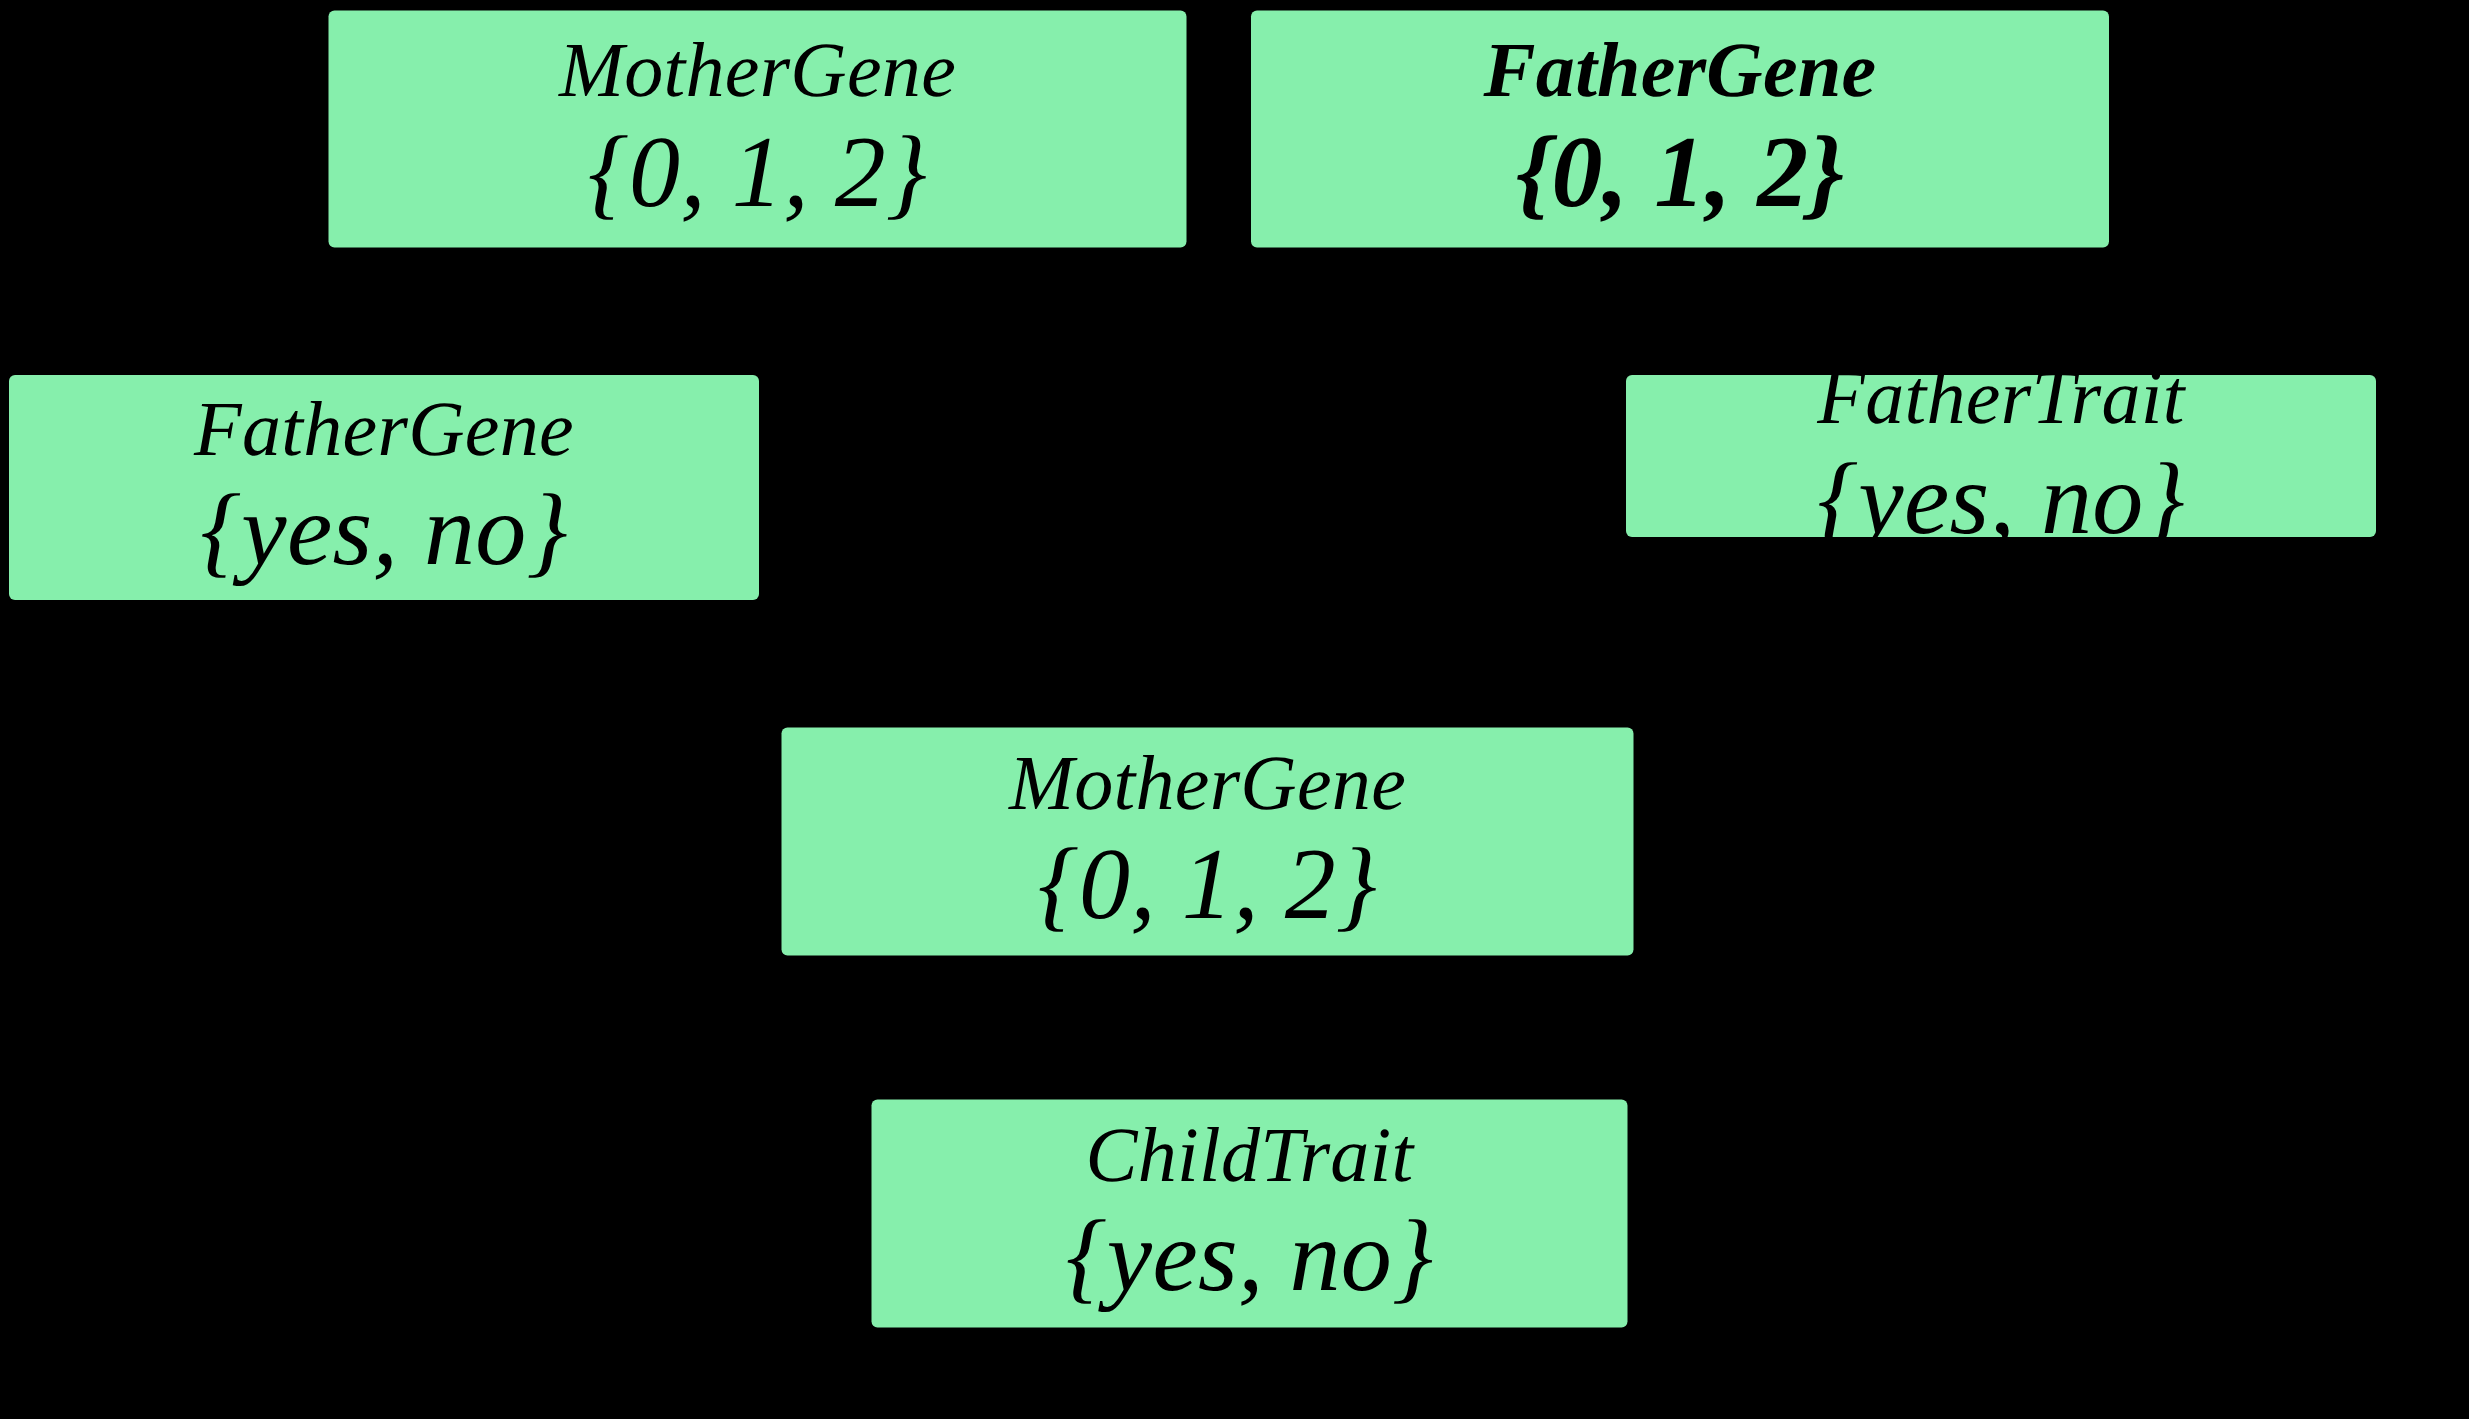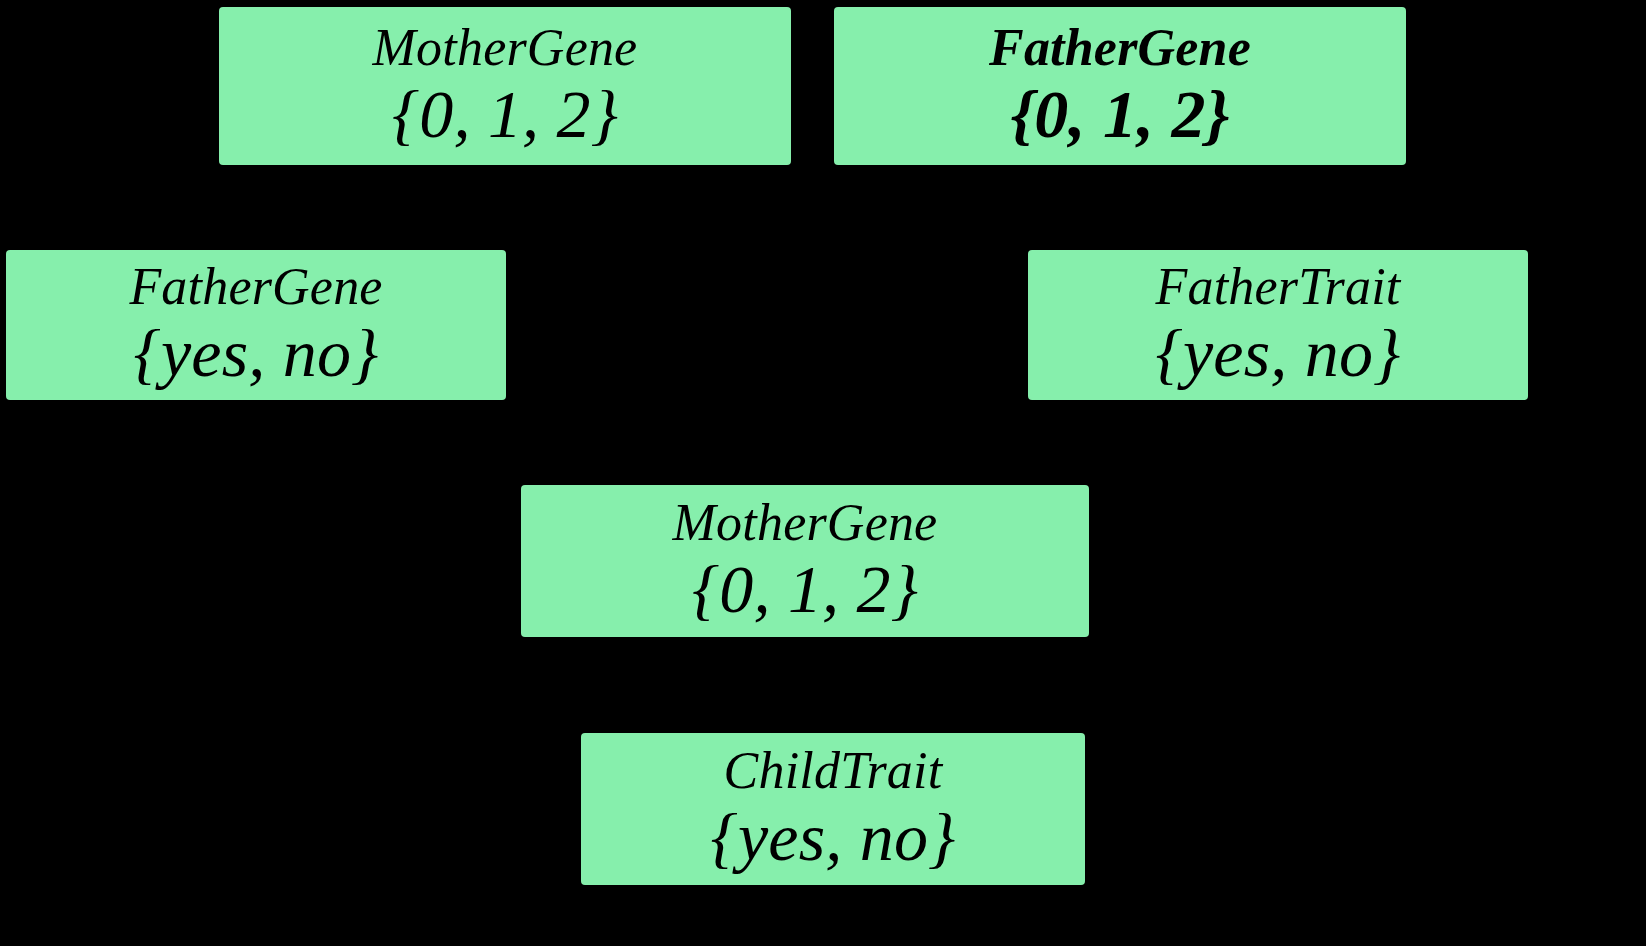--- a/index.html
+++ b/index.html
@@ -40,21 +40,21 @@
     font-size: 68px;
     letter-spacing: 0.2px;
     white-space: nowrap;
     margin-top: 2px;
   }
 
   
   #node-mother-gene  { left: 219px;  top: 7px;   width: 572px; height: 158px; }
   #node-father-gene  { left: 834px;  top: 7px;   width: 572px; height: 158px; font-weight: bold; }
   #node-mother-trait { left: 6px;    top: 250px; width: 500px; height: 150px; }
-  #node-father-trait { left: 1028px; top: 250px; width: 500px; height: 150px; justify-content: center; }
+  #node-father-trait { left: 1084px; top: 250px; width: 500px; height: 108px; justify-content: center; }
   #node-child-gene   { left: 521px;  top: 485px; width: 568px; height: 152px; }
   #node-child-trait  { left: 581px;  top: 733px; width: 504px; height: 152px; }
 </style>
 </head>
 <body>
 
 <div id="canvas">
 
   <div class="node" id="node-mother-gene">
     <div class="node-label">MotherGene</div>

